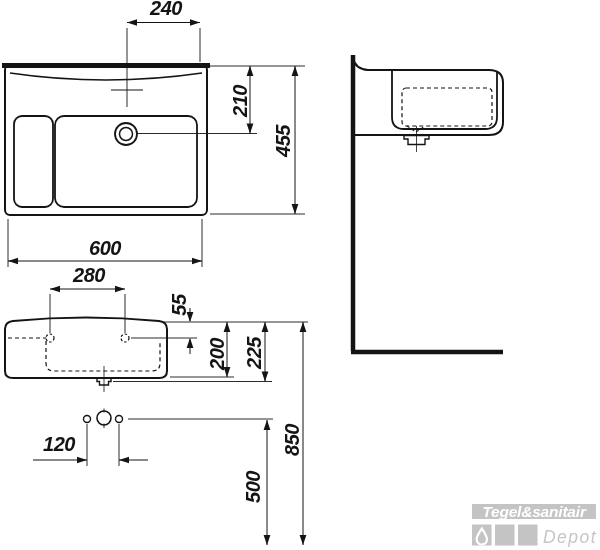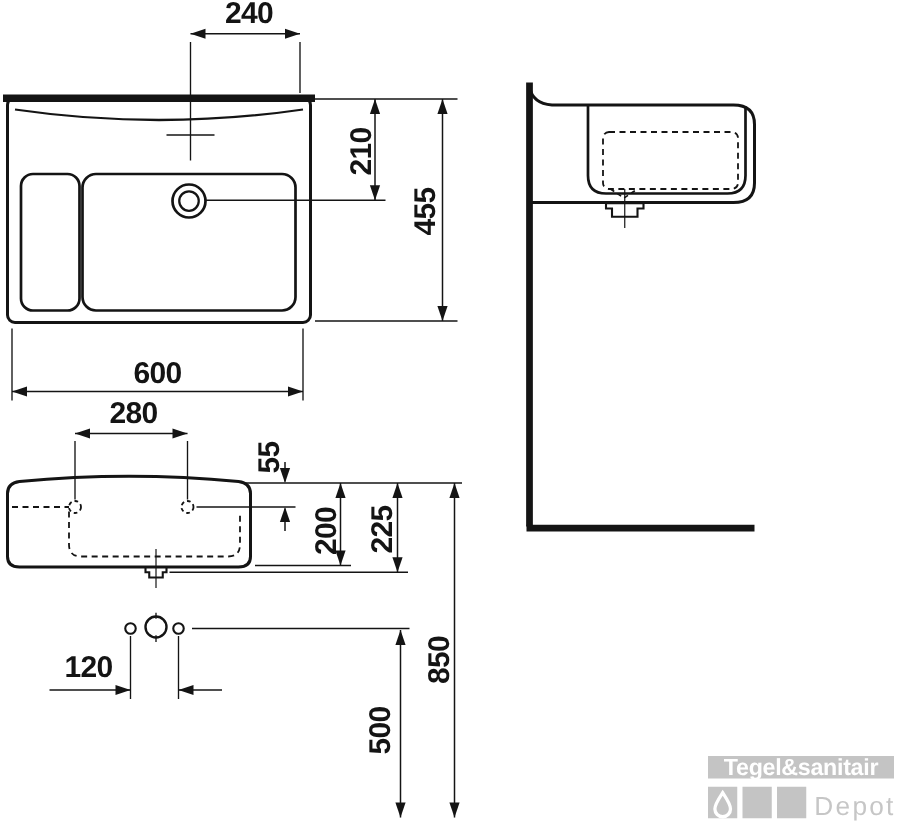--- a/index.html
+++ b/index.html
@@ -1,17 +1,17 @@
 <!DOCTYPE html>
 <html><head>
 <meta charset="utf-8">
 <style>
   html,body{margin:0;padding:0;background:#ffffff;}
   .canvas{position:relative;width:600px;height:550px;background:#ffffff;overflow:hidden;
-          font-family:"Liberation Sans", sans-serif;}
+          font-family:"Liberation Sans", sans-serif;font-style:italic;}
   svg{display:block;}
   .dim-label{font-family:"Liberation Sans", sans-serif;font-weight:700;font-size:20px;
              letter-spacing:-0.5px;fill:#141414;}
   .wm-brand{font-family:"Liberation Sans", sans-serif;font-weight:700;font-size:15.5px;
             letter-spacing:-0.2px;fill:#ffffff;}
   .wm-depot{font-family:"Liberation Sans", sans-serif;font-weight:400;font-size:17.5px;
             letter-spacing:1.5px;fill:#c6c6c6;}
   .ink{stroke:#141414;fill:none;}
 </style>
 </head>

